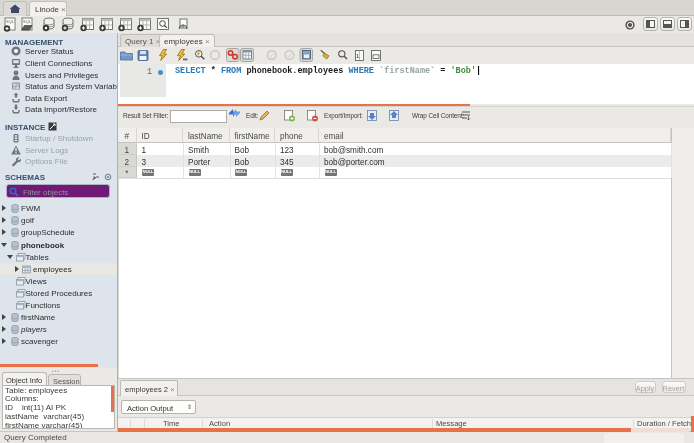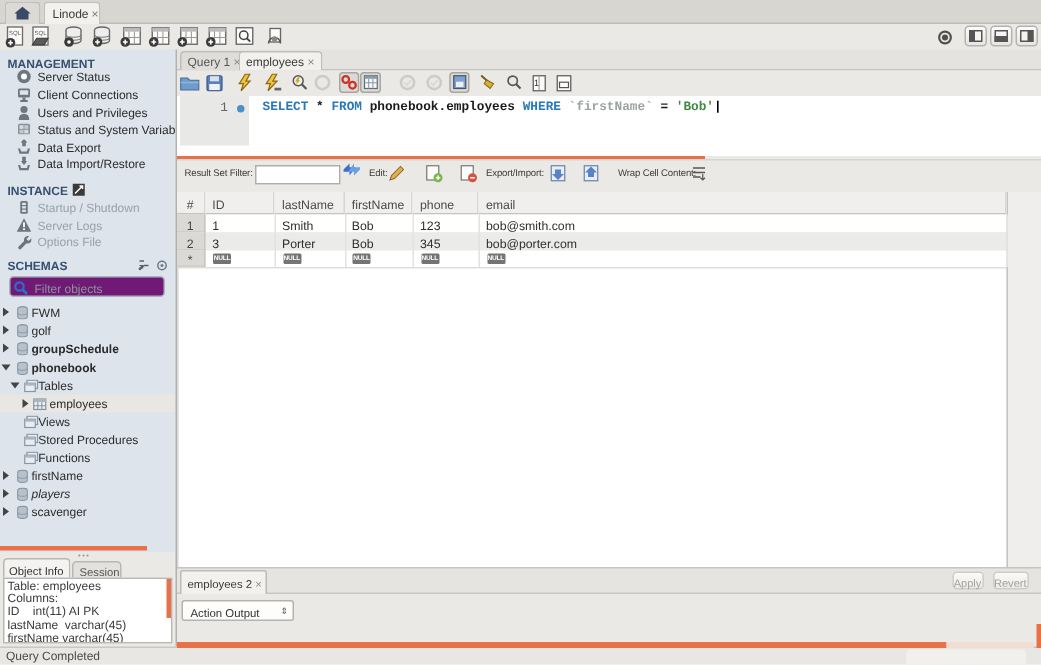--- a/index.html
+++ b/index.html
@@ -288,21 +288,21 @@
         <path d="M0.8 1.8 V7.2 a3.2 1.4 0 0 0 6.4 0 V1.8" fill="#b6c1cc" stroke="#8795a3" stroke-width="0.7"></path>
         <path d="M0.8 4.5 a3.2 1.4 0 0 0 6.4 0" fill="none" stroke="#8795a3" stroke-width="0.6"></path>
       </svg>
       <div class="trow abs" style="left:21px;top:216.2px;">golf</div>
       <div class="tri r abs" style="left:2px;top:229.4px"></div>
       <svg class="abs" width="10" height="9" style="left:11px;top:228.4px">
         <ellipse cx="4" cy="1.8" rx="3.2" ry="1.4" fill="#b6c1cc" stroke="#8795a3" stroke-width="0.7"></ellipse>
         <path d="M0.8 1.8 V7.2 a3.2 1.4 0 0 0 6.4 0 V1.8" fill="#b6c1cc" stroke="#8795a3" stroke-width="0.7"></path>
         <path d="M0.8 4.5 a3.2 1.4 0 0 0 6.4 0" fill="none" stroke="#8795a3" stroke-width="0.6"></path>
       </svg>
-      <div class="trow abs" style="left:21px;top:228.4px;font-weight:bold;">groupSchedule</div>
+      <div class="trow abs" style="left:21px;top:228.4px;">groupSchedule</div>
       <div class="tri d abs" style="left:1px;top:242.5px"></div>
       <svg class="abs" width="10" height="9" style="left:11px;top:240.5px">
         <ellipse cx="4" cy="1.8" rx="3.2" ry="1.4" fill="#b6c1cc" stroke="#8795a3" stroke-width="0.7"></ellipse>
         <path d="M0.8 1.8 V7.2 a3.2 1.4 0 0 0 6.4 0 V1.8" fill="#b6c1cc" stroke="#8795a3" stroke-width="0.7"></path>
         <path d="M0.8 4.5 a3.2 1.4 0 0 0 6.4 0" fill="none" stroke="#8795a3" stroke-width="0.6"></path>
       </svg>
       <div class="trow abs" style="left:21px;top:240.5px;font-weight:bold;">phonebook</div>
       <div class="tri d abs" style="left:7px;top:254.5px"></div>
       <svg class="abs" width="10" height="9" style="left:15.5px;top:252.5px">
         <rect x="2" y="0.5" width="7" height="5.5" fill="#e8edf2" stroke="#8795a3" stroke-width="0.8"></rect>
@@ -531,17 +531,25 @@
       <div class="abs" style="left:118px;top:178px;width:553px;height:0.5px;background:#e0deda;"></div>
     </div>
 
   <div class="abs" id="btabbar"></div>
   <div class="abs" id="btab">employees 2 <span style="color:#888">×</span></div>
   <div class="btnsm" style="left:634.5px;width:21px;">Apply</div>
   <div class="btnsm" style="left:661.5px;width:24px;">Revert</div>
 
   <div class="abs" id="actionrow"></div>
   <div class="abs" id="actsel">Action Output <span style="position:absolute;right:3px;top:2px;font-size:6px;color:#555;">⇕</span></div>
+  <div class="abs" id="aohead">
+    <div class="aoh" style="left:0;width:13px"></div>
+    <div class="aoh" style="left:13px;width:14px"></div>
+    <div class="aoh" style="left:27px;width:58px;padding-left:18px;">Time</div>
+    <div class="aoh" style="left:85px;width:230px;padding-left:6px;">Action</div>
+    <div class="aoh" style="left:315px;width:201px;padding-left:3px;">Message</div>
+    <div class="aoh" style="left:516px;width:60px;border-right:none;padding-left:3px;white-space:nowrap;overflow:hidden;">Duration / Fetch</div>
+  </div>
   <div class="abs" id="ao-scroll"></div>
   <div class="abs" style="left:631px;top:428px;width:58px;height:3.5px;background:#f0ded5;"></div>
   <div class="abs" style="left:604px;top:433px;width:80px;height:10px;background:#f1f0ed;border-radius:3px 3px 0 0;"></div>
   <div class="abs" id="ao-vscroll"></div>
 </div>
 
 </body></html>

